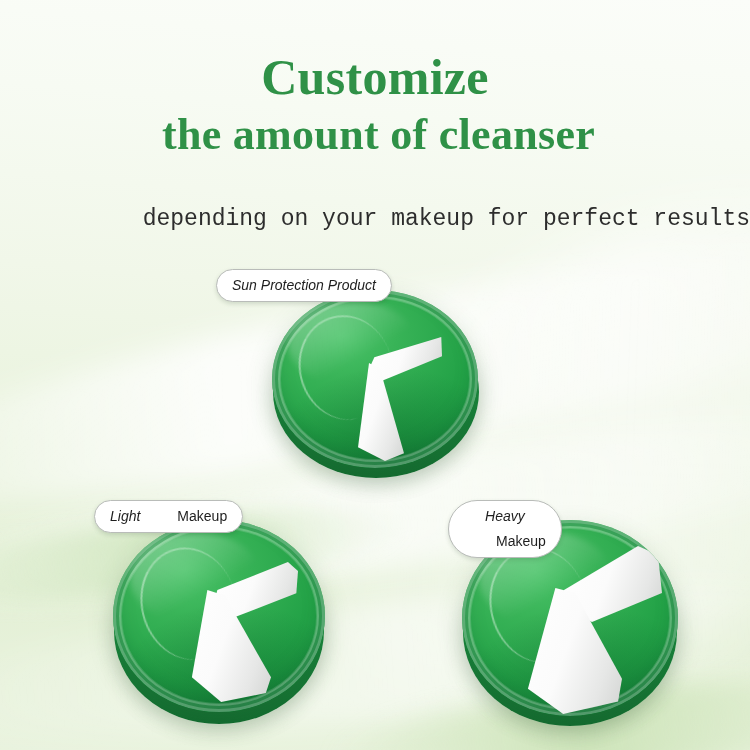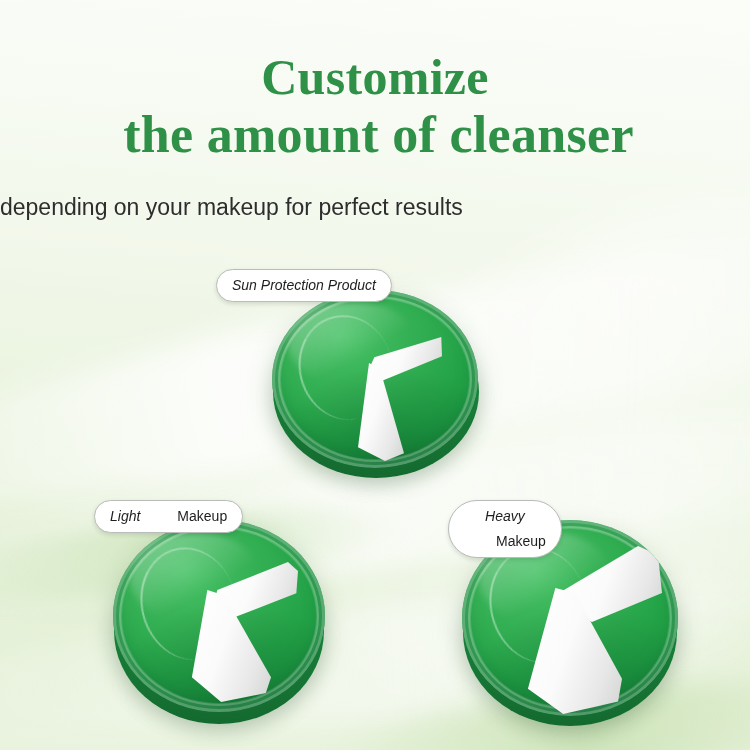--- a/index.html
+++ b/index.html
@@ -86,28 +86,28 @@
     z-index: 5;
   }
   .headline .line {
     display: block;
     font-family: "Liberation Serif", "DejaVu Serif", serif;
     font-weight: bold;
     color: #2f9147;
     letter-spacing: .3px;
   }
   .headline .line1 { font-size: 50px; line-height: 58px; }
-  .headline .line2 { font-size: 52px; line-height: 58px; margin-left: 7px; }
+  .headline .line2 { font-size: 44px; line-height: 58px; margin-left: 7px; }
 
   .subtitle {
     position: absolute;
-    left: 0; top: 192px;
-    width: 750px;
-    text-align: left;
-    font-family: Liberation Sans, sans-serif;
+    left: 0; top: 204px;
+    width: 750px;
+    text-align: right;
+    font-family: Liberation Mono, monospace;
     font-size: 23px;
     line-height: 30px;
     color: #2d2d2d;
     z-index: 5;
   }
 
   
   .jar-group { position: absolute; }
 
   .jar {

